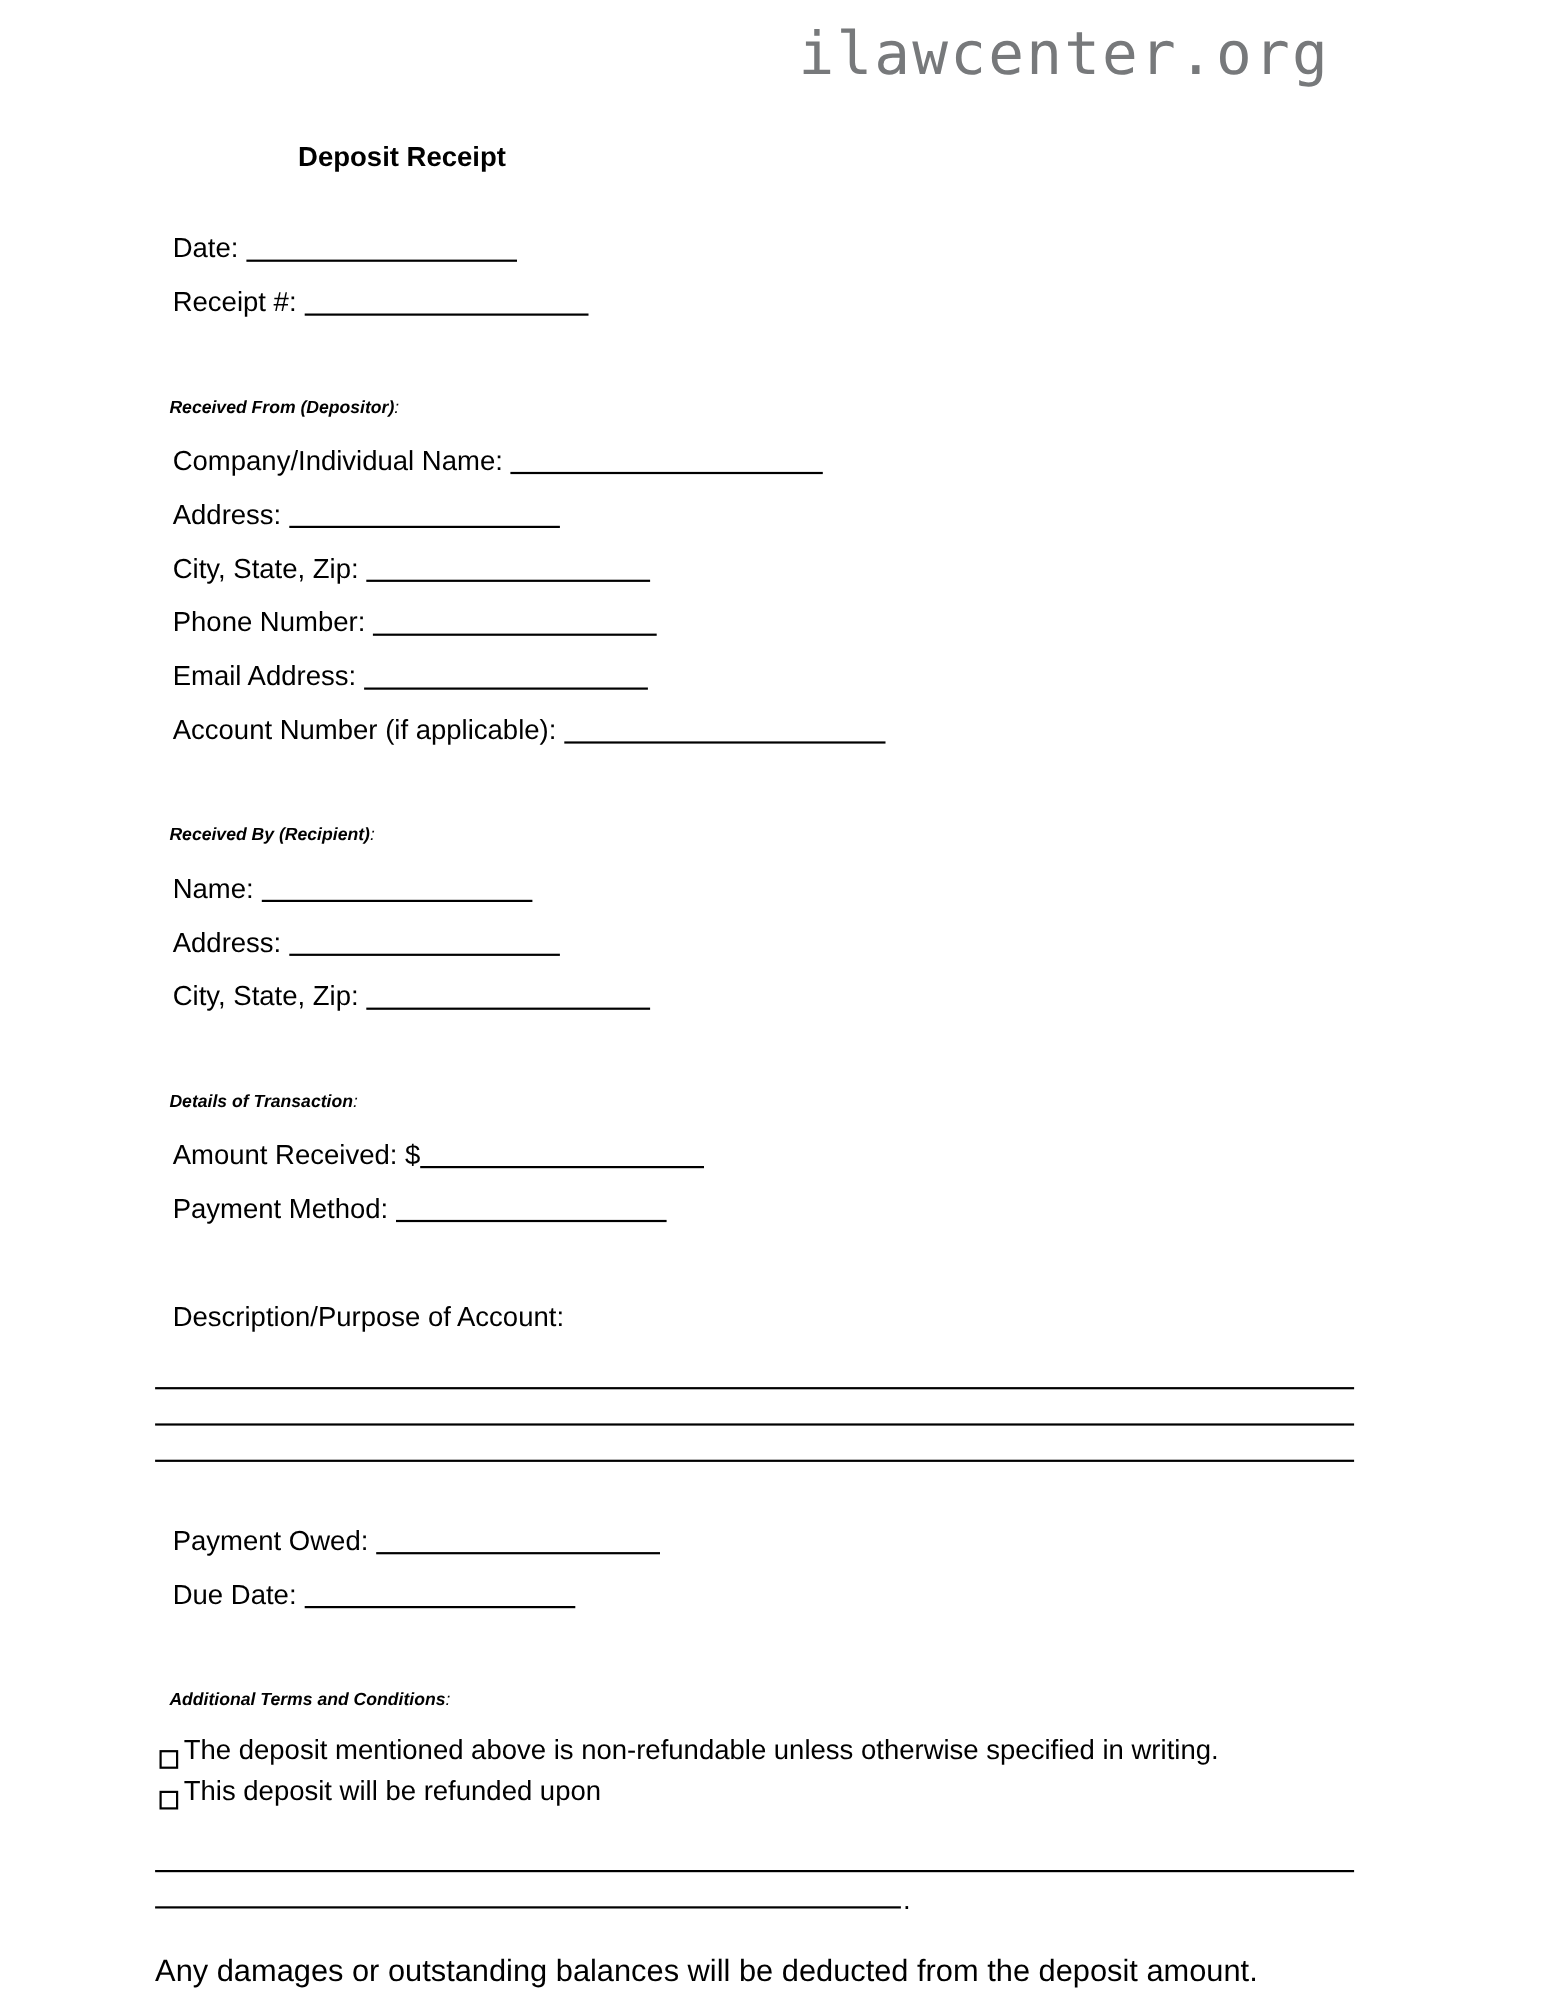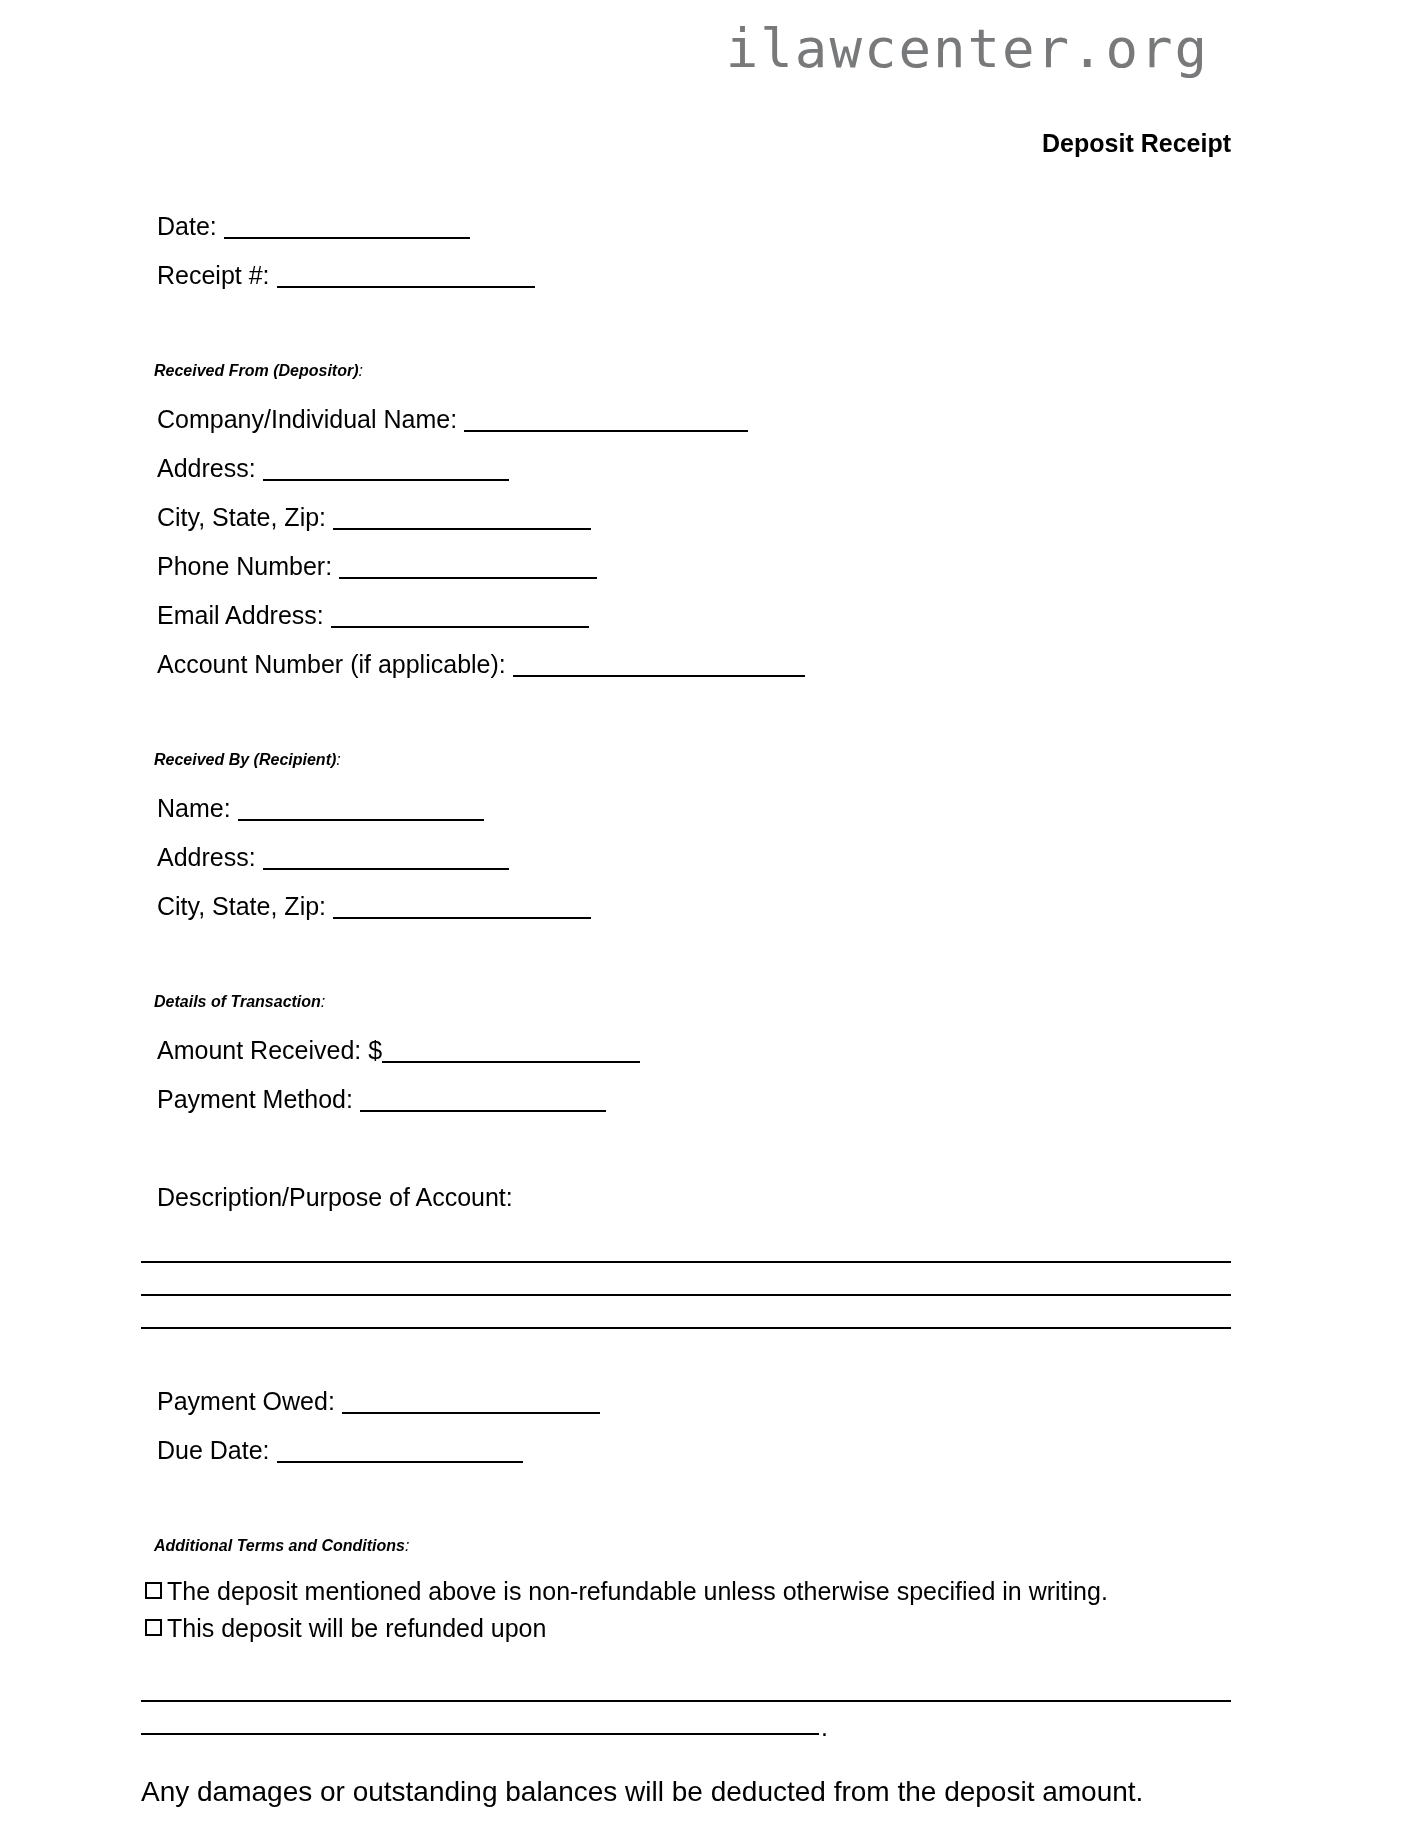--- a/index.html
+++ b/index.html
@@ -33,21 +33,21 @@
 
   
   .doc {
     position: absolute;
     left: 141px;
     top: 128px;
     width: 1090px;
   }
 
   .doc-title {
-    text-align: right;
+    text-align: left;
     font-size: 25px;
     font-weight: bold;
     margin: 0 0 52px 0;
     padding-left: 130px; 
     line-height: 1.2;
   }
 
   .line {
     font-size: 25px;
     line-height: 33px;
@@ -94,21 +94,21 @@
   .rule-part { width: 678px; }
   .rule-period {
     font-size: 25px;
     line-height: 16px;
     margin-left: 2px;
   }
 
   
   .check-row {
     display: flex;
-    align-items: flex-start;
+    align-items: flex-end;
     font-size: 25px;
     line-height: 33px;
     margin-bottom: 4px;
   }
   .checkbox {
     flex: 0 0 auto;
     width: 17px;
     height: 17px;
     border: 2.5px solid #000;
     margin: 7px 5px 0 4px;

